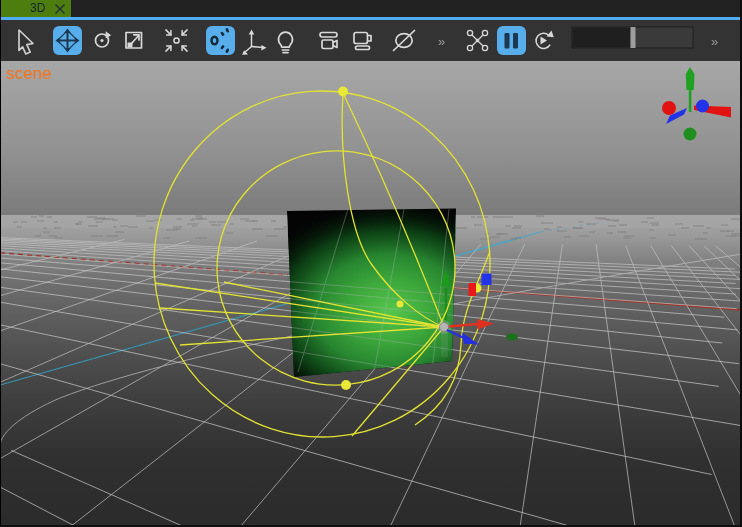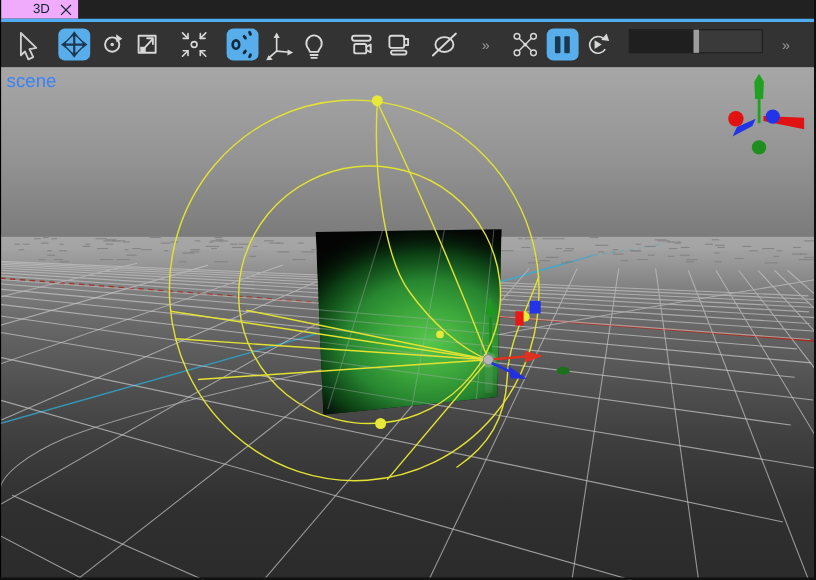--- a/index.html
+++ b/index.html
@@ -1,23 +1,23 @@
 <!DOCTYPE html>
 <html><head><meta charset="utf-8"><style>
 html,body{margin:0;padding:0;width:742px;height:527px;overflow:hidden;background:#000;
 font-family:"Liberation Sans",sans-serif;}
 #page{position:relative;width:742px;height:527px;background:#000;}
 #tabbar{position:absolute;left:0;top:0;width:742px;height:17px;background:#212121;}
-#tab{position:absolute;left:1px;top:0;width:70px;height:17px;background:#f0abfc;color:#13222e;
+#tab{position:absolute;left:1px;top:0;width:70px;height:17px;background:#4d7c0f;color:#13222e;
 font-size:12px;line-height:17px;}
 #tab .lbl{position:absolute;left:29px;top:0;}
 #strip{position:absolute;left:0;top:17px;width:742px;height:3px;background:#4fadf0;}
 #toolbar{position:absolute;left:0;top:20px;width:742px;height:41px;background:#333333;}
 #vp{position:absolute;left:0;top:61px;}
-#scenelbl{position:absolute;left:6px;top:64px;color:#3b82f6;font-size:17px;}
+#scenelbl{position:absolute;left:6px;top:64px;color:#f97316;font-size:17px;}
 .edgeL{position:absolute;left:0;top:0;width:1px;height:527px;background:#000;}
 .edgeR{position:absolute;right:0;top:0;width:2px;height:527px;background:#0d0d0d;}
 .edgeB{position:absolute;left:0;bottom:0;width:742px;height:2px;background:#101010;}
 </style></head><body>
 <div id="page">
 <div id="tabbar"></div>
 <div id="tab">
       <span class="lbl">3D</span>
 <svg width="12" height="12" style="position:absolute;left:53px;top:3px" viewBox="0 0 12 12">
 <path d="M1.5,1.5 L10.5,10.5 M10.5,1.5 L1.5,10.5" stroke="#1c2c3a" stroke-width="1.2" fill="none"></path>

